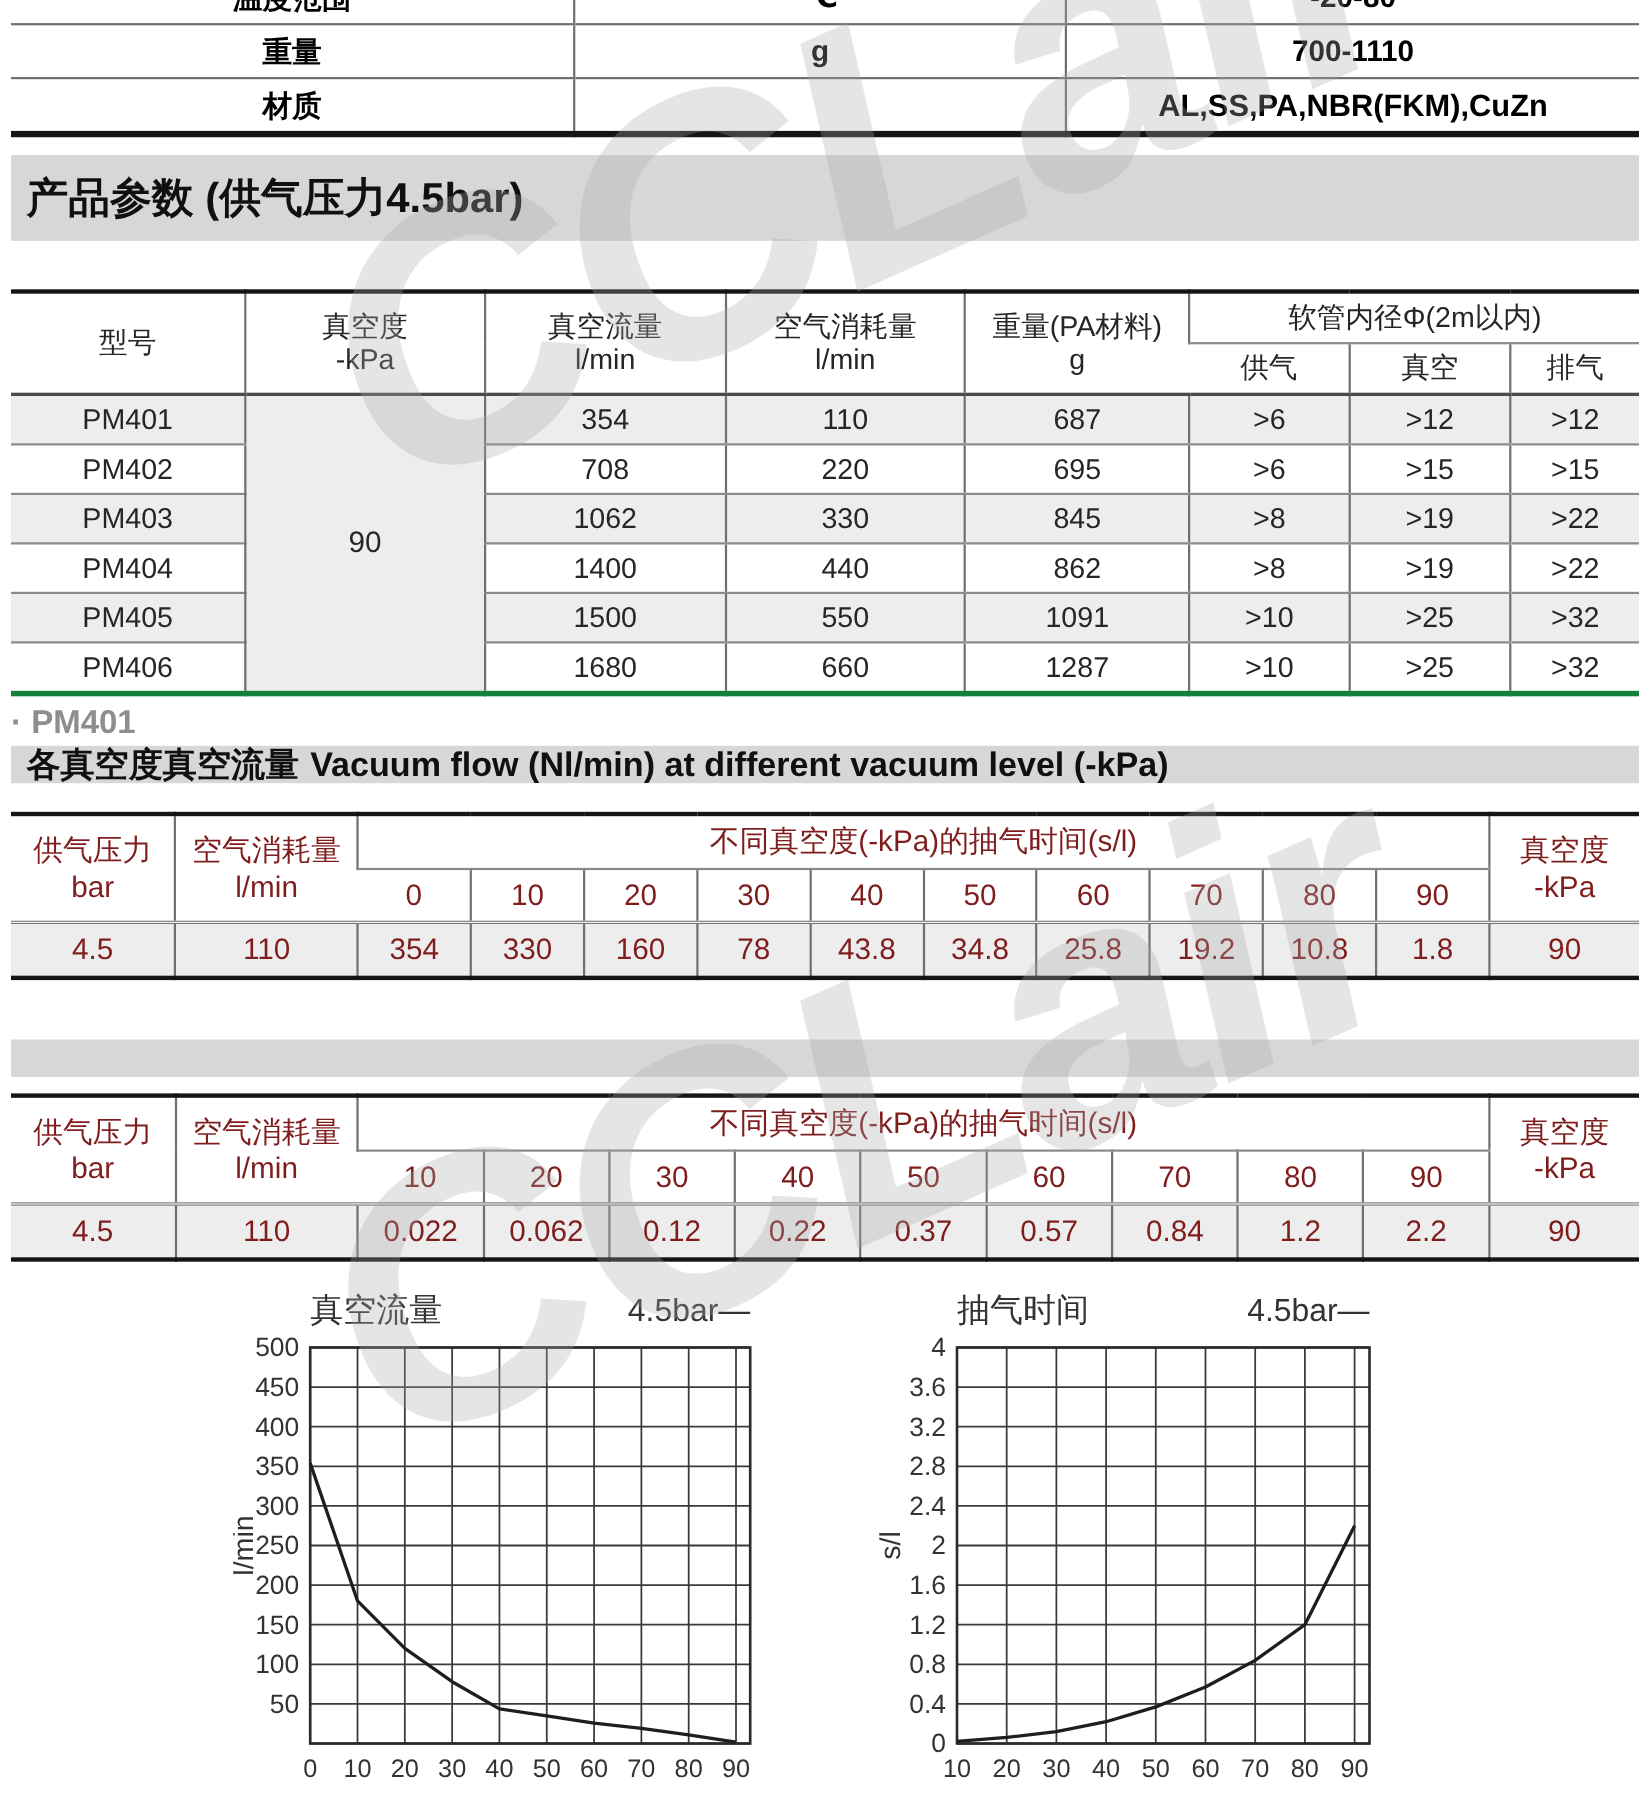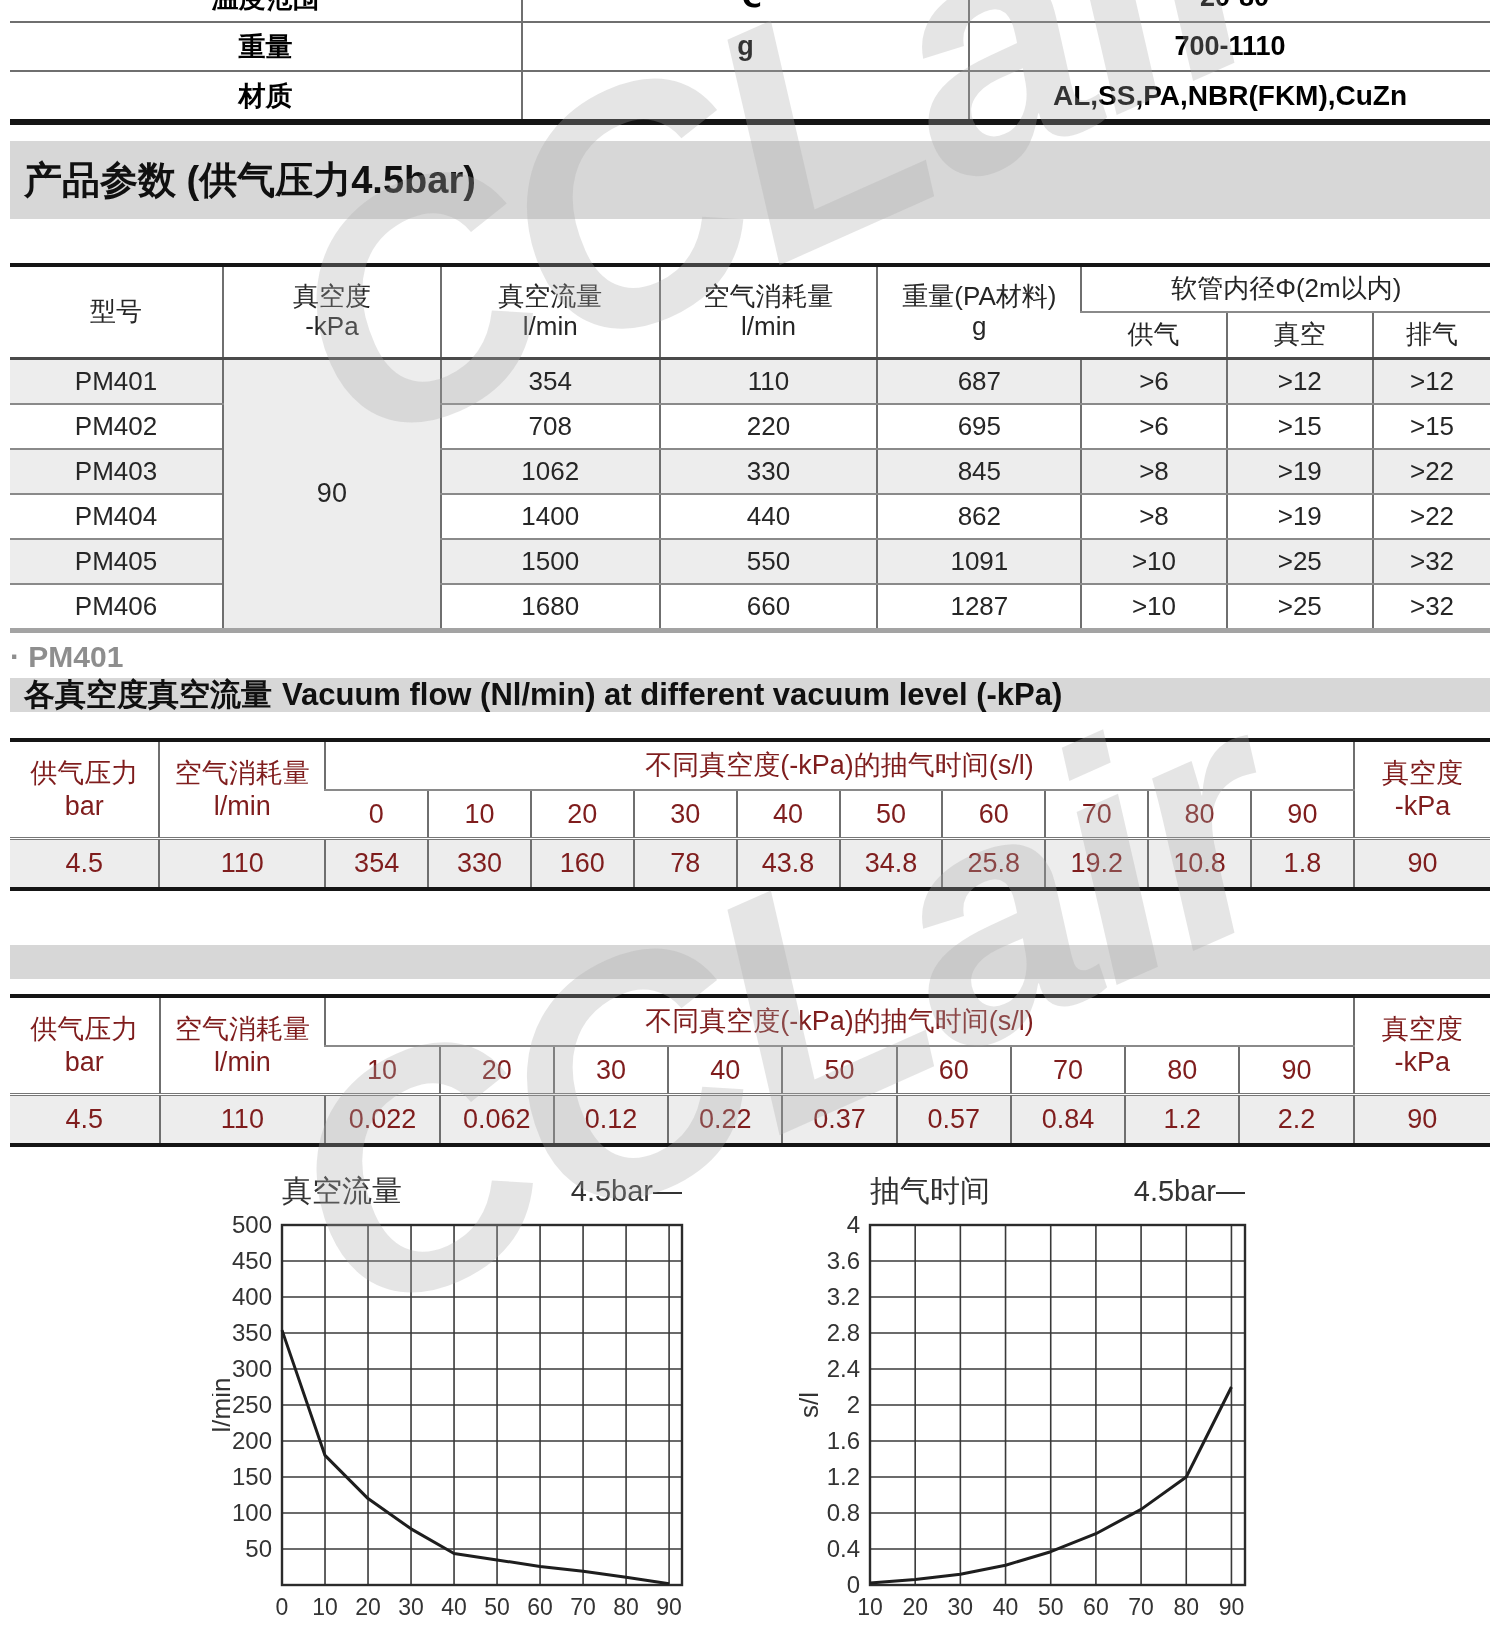--- a/index.html
+++ b/index.html
@@ -36,21 +36,21 @@
   .bar{
     background:#d7d7d7;color:#101010;font-weight:bold;
     display:flex;align-items:center;padding-left:14px;
   }
   .bar-lg{height:78px;font-size:38px;margin-top:16px;}
   .bar-sm{height:34px;font-size:31px;}
   .bar .en{margin-left:10px;}
 
   
   .ptable-wrap{margin-top:44px;}
-  .ptable{border-top:4px solid #151515;border-bottom:5px solid #a3a3a3;}
+  .ptable{border-top:4px solid #151515;border-bottom:5px solid #15803d;}
   .ptable th,.ptable td{
     border-left:2px solid #6f6f6f;border-bottom:2px solid #8a8a8a;
     text-align:center;vertical-align:middle;font-weight:normal;
     font-size:26px;color:#262626;white-space:pre-line;line-height:1.15;
   }
   .ptable th{height:42px;}
   .ptable td{height:41px;}
   .ptable th:first-child,.ptable td:first-child{border-left:none;}
   .ptable .hdr-bottom{border-bottom:3px solid #4a4a4a;}
   .ptable tr.odd td{background:#ededed;}

